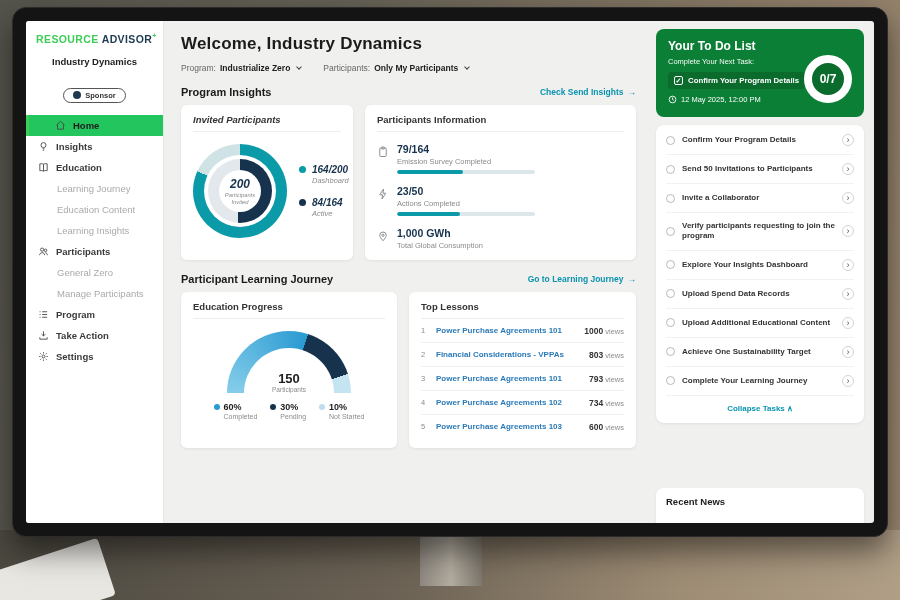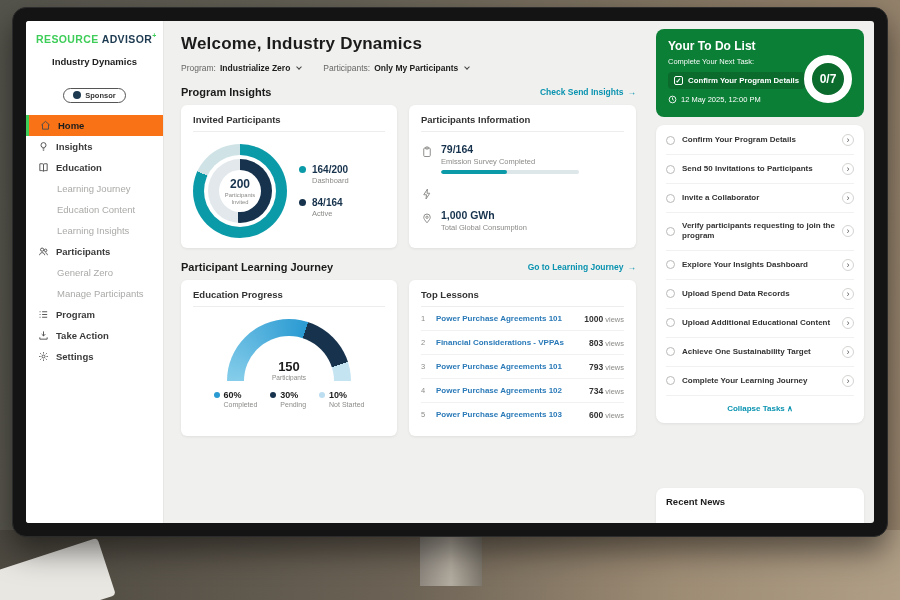--- a/index.html
+++ b/index.html
@@ -39,42 +39,42 @@
   .logo { padding:0 10px; font-size:10.5px; font-weight:700; letter-spacing:.4px; white-space:nowrap; }
   .logo-g { color:#3dcd58; }
   .logo-d { color:#1d3a50; }
   .logo sup { color:#3dcd58; font-size:7px; }
   .org { text-align:center; font-size:9.5px; font-weight:700; color:#222; margin-top:11px; }
   .badge-wrap { display:flex; justify-content:center; margin-top:21px; }
   .badge { display:inline-flex; align-items:center; gap:4px; border:1px solid #555; border-radius:10px; padding:2px 9px; font-size:7.5px; font-weight:600; color:#333; }
   .badge-dot { width:8px; height:8px; border-radius:50%; background:#1d3a50; }
   .nav { margin-top:12px; }
   .nav-item { display:flex; align-items:center; gap:7px; padding:5px 12px; font-size:9.5px; font-weight:700; color:#3b3b3b; cursor:pointer; }
-  .nav-item.active { background:#f97316; border-left:3px solid #3dcd58; padding-left:11px; color:#1d1d1d; }
+  .nav-item.active { background:#22c55e; border-left:3px solid #3dcd58; padding-left:26px; color:#1d1d1d; }
   .nav-item.sub { padding-left:31px; color:#aaaaa8; font-weight:500; }
   .nicon { width:11px; height:11px; display:inline-flex; color:#4a4a4a; flex-shrink:0; }
   .nicon svg { width:11px; height:11px; }
 
   
   .main { flex:1; min-width:0; padding:13px 14px 0 17px; }
   .title { font-size:17px; font-weight:700; color:#1b1b1b; letter-spacing:.2px; }
   .filters { display:flex; gap:22px; margin-top:9px; align-items:center; }
   .filter { display:flex; align-items:center; gap:4px; font-size:8.5px; cursor:pointer; }
   .flabel { color:#666; }
   .fvalue { color:#1d1d1d; font-weight:700; }
   .chev { width:4px; height:4px; border-right:1.3px solid #444; border-bottom:1.3px solid #444; transform:rotate(45deg); display:inline-block; margin-left:3px; margin-bottom:2px; }
   .section-row { display:flex; justify-content:space-between; align-items:center; margin-top:13px; }
   .section-title { font-size:11px; font-weight:700; color:#1b1b1b; }
   .section-link { font-size:8.5px; font-weight:700; color:#0a93b0; cursor:pointer; display:flex; align-items:center; gap:4px; }
   .cards { display:flex; gap:12px; margin-top:7px; align-items:stretch; }
   .card { background:#fff; border-radius:6px; box-shadow:0 1px 3px rgba(0,0,0,.07); padding:9px 12px 10px; }
   .card-title { font-size:9.5px; font-weight:700; color:#333; padding-bottom:6px; border-bottom:1px solid #ededeb; }
 
   
-  .card-invited { width:216px; flex-shrink:0; }
+  .card-invited { width:172px; flex-shrink:0;font-style:italic; }
   .donut-wrap { display:flex; align-items:center; gap:12px; padding-top:12px; }
   .donut { width:94px; height:94px; position:relative; flex-shrink:0; }
   .ring-outer { position:absolute; inset:0; border-radius:50%; background:conic-gradient(#0a9aa8 0deg 295deg,#cfe3e6 295deg 360deg); }
   .ring-outer::after { content:""; position:absolute; inset:11px; border-radius:50%; background:#fff; }
   .ring-inner { position:absolute; inset:15px; border-radius:50%; background:conic-gradient(#16324c 0deg 184deg,#e2e8eb 184deg 360deg); }
   .ring-inner::after { content:""; position:absolute; inset:11px; border-radius:50%; background:#fff; }
   .donut-center { position:absolute; inset:27px; display:flex; flex-direction:column; align-items:center; justify-content:center; text-align:center; }
   .dc-val { font-size:12px; font-weight:700; color:#16324c; }
   .dc-label { font-size:5.8px; color:#8b8b89; line-height:1.2; margin-top:1px; }
   .legend { display:flex; flex-direction:column; gap:12px; }
@@ -311,20 +311,27 @@
                 <div class="slabel">Emission Survey Completed</div>
                 <div class="pbar">
                     <div class="pfill" style="width: 48%;"></div>
                   </div>
               </div>
             </div>
             <div class="stat">
               <span class="sicon"><svg viewBox="0 0 24 24" fill="none" stroke="currentColor" stroke-width="2" stroke-linejoin="round">
                     <path d="M13 2L5.5 13.5H11L10 22l7.5-11.5H12L13 2z"></path>
                   </svg></span>
+              <div>
+                <div class="sval">23/50</div>
+                <div class="slabel">Actions Completed</div>
+                <div class="pbar">
+                    <div class="pfill" style="width: 46%;"></div>
+                  </div>
+              </div>
             </div>
             <div class="stat">
               <span class="sicon"><svg viewBox="0 0 24 24" fill="none" stroke="currentColor" stroke-width="2">
                     <path d="M12 21.5C8 16.7 5.5 13.6 5.5 10.5a6.5 6.5 0 1113 0c0 3.1-2.5 6.2-6.5 11z"></path>
                     <circle cx="12" cy="10.5" r="2.3"></circle>
                   </svg></span>
               <div>
                 <div class="sval">1,000 GWh</div>
                 <div class="slabel">Total Global Consumption</div>
               </div>

